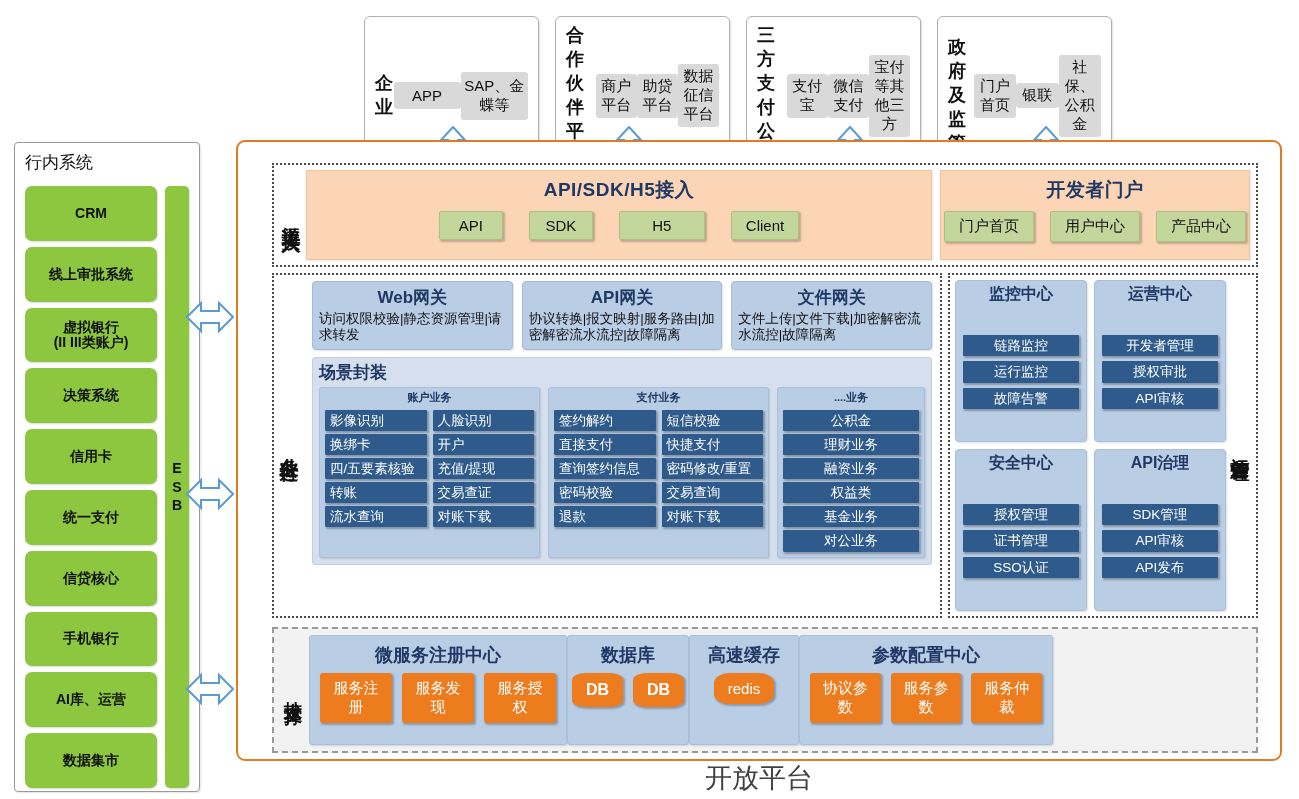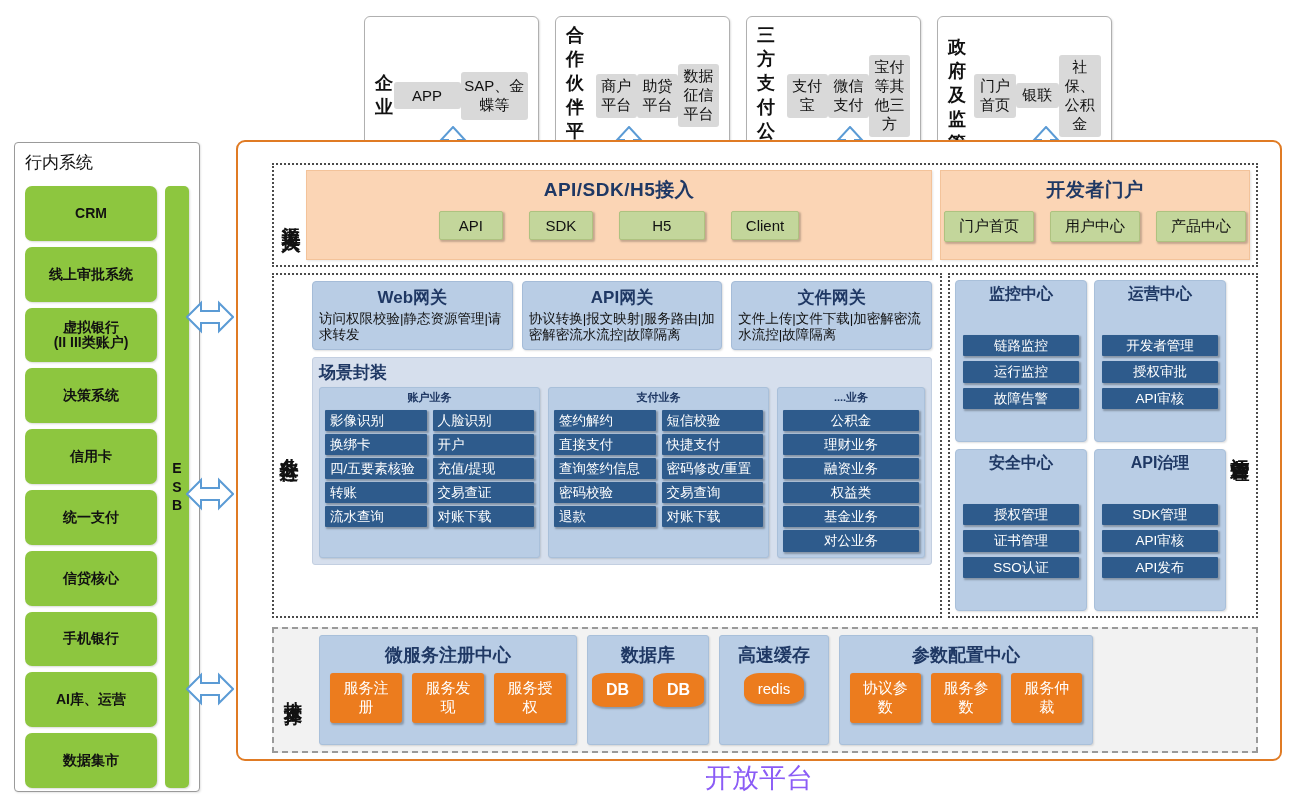--- a/index.html
+++ b/index.html
@@ -62,21 +62,21 @@
   }
 
   
   .platform {
     position: absolute; left: 236px; top: 140px;
     width: 1046px; height: 621px;
     border: 2px solid #e07b24; border-radius: 9px; background: #fff;
   }
   .platform-title {
     position: absolute; left: 236px; top: 760px; width: 1046px;
-    text-align: center; font-size: 27px; color: #8b5cf6;
+    text-align: center; font-size: 27px; color: #404040;
   }
 
   
   .sec-dotted { border: 2px dotted #4a4a4a; background: #fff; position: absolute; }
   .sec-dashed { border: 2px dashed #9a9a9a; background: #f2f2f2; position: absolute; }
 
   
   .vlabel {
     writing-mode: vertical-rl; text-orientation: upright;
     font-size: 19px; font-weight: bold; color: #111;
@@ -140,21 +140,21 @@
   .ops-card {
     background: #b9cde5; border: 1px solid #a9c0da; border-radius: 4px;
     padding: 3px 7px 6px 7px; display: flex; flex-direction: column;
     box-shadow: 1px 1px 2px rgba(0,0,0,0.13);
   }
   .ops-card h5 { text-align: center; font-size: 16px; font-weight: bold; color: #1f3864; margin-bottom: 4px; }
   .ops-list { display: flex; flex-direction: column; gap: 5px; flex: 1 1 auto; justify-content: center; }
 
   
   #tech-section { left: 272px; top: 627px; width: 986px; height: 126px; }
-  .tech-inner { position: absolute; inset: 0; display: flex; align-items: center; padding: 6px 8px 6px 3px; gap: 10px; }
+  .tech-inner { position: absolute; inset: 0; display: flex; align-items: center; padding: 6px 8px 6px 3px; }
   .tech-card {
     background: #b9cde5; border: 1px solid #a9c0da; border-radius: 3px;
     height: 100%; padding: 4px 10px 6px 10px;
     display: flex; flex-direction: column; align-items: center; justify-content: flex-start;
     box-shadow: 1px 1px 2px rgba(0,0,0,0.13);
   }
   .tech-card h5 { font-size: 18px; font-weight: bold; color: #1f3864; margin-bottom: 6px; margin-top: 3px; }
   .ochip {
     background: #ec7c1e; color: #fff; font-size: 15px; text-align: center;
     padding: 6px 10px; border-radius: 3px;

